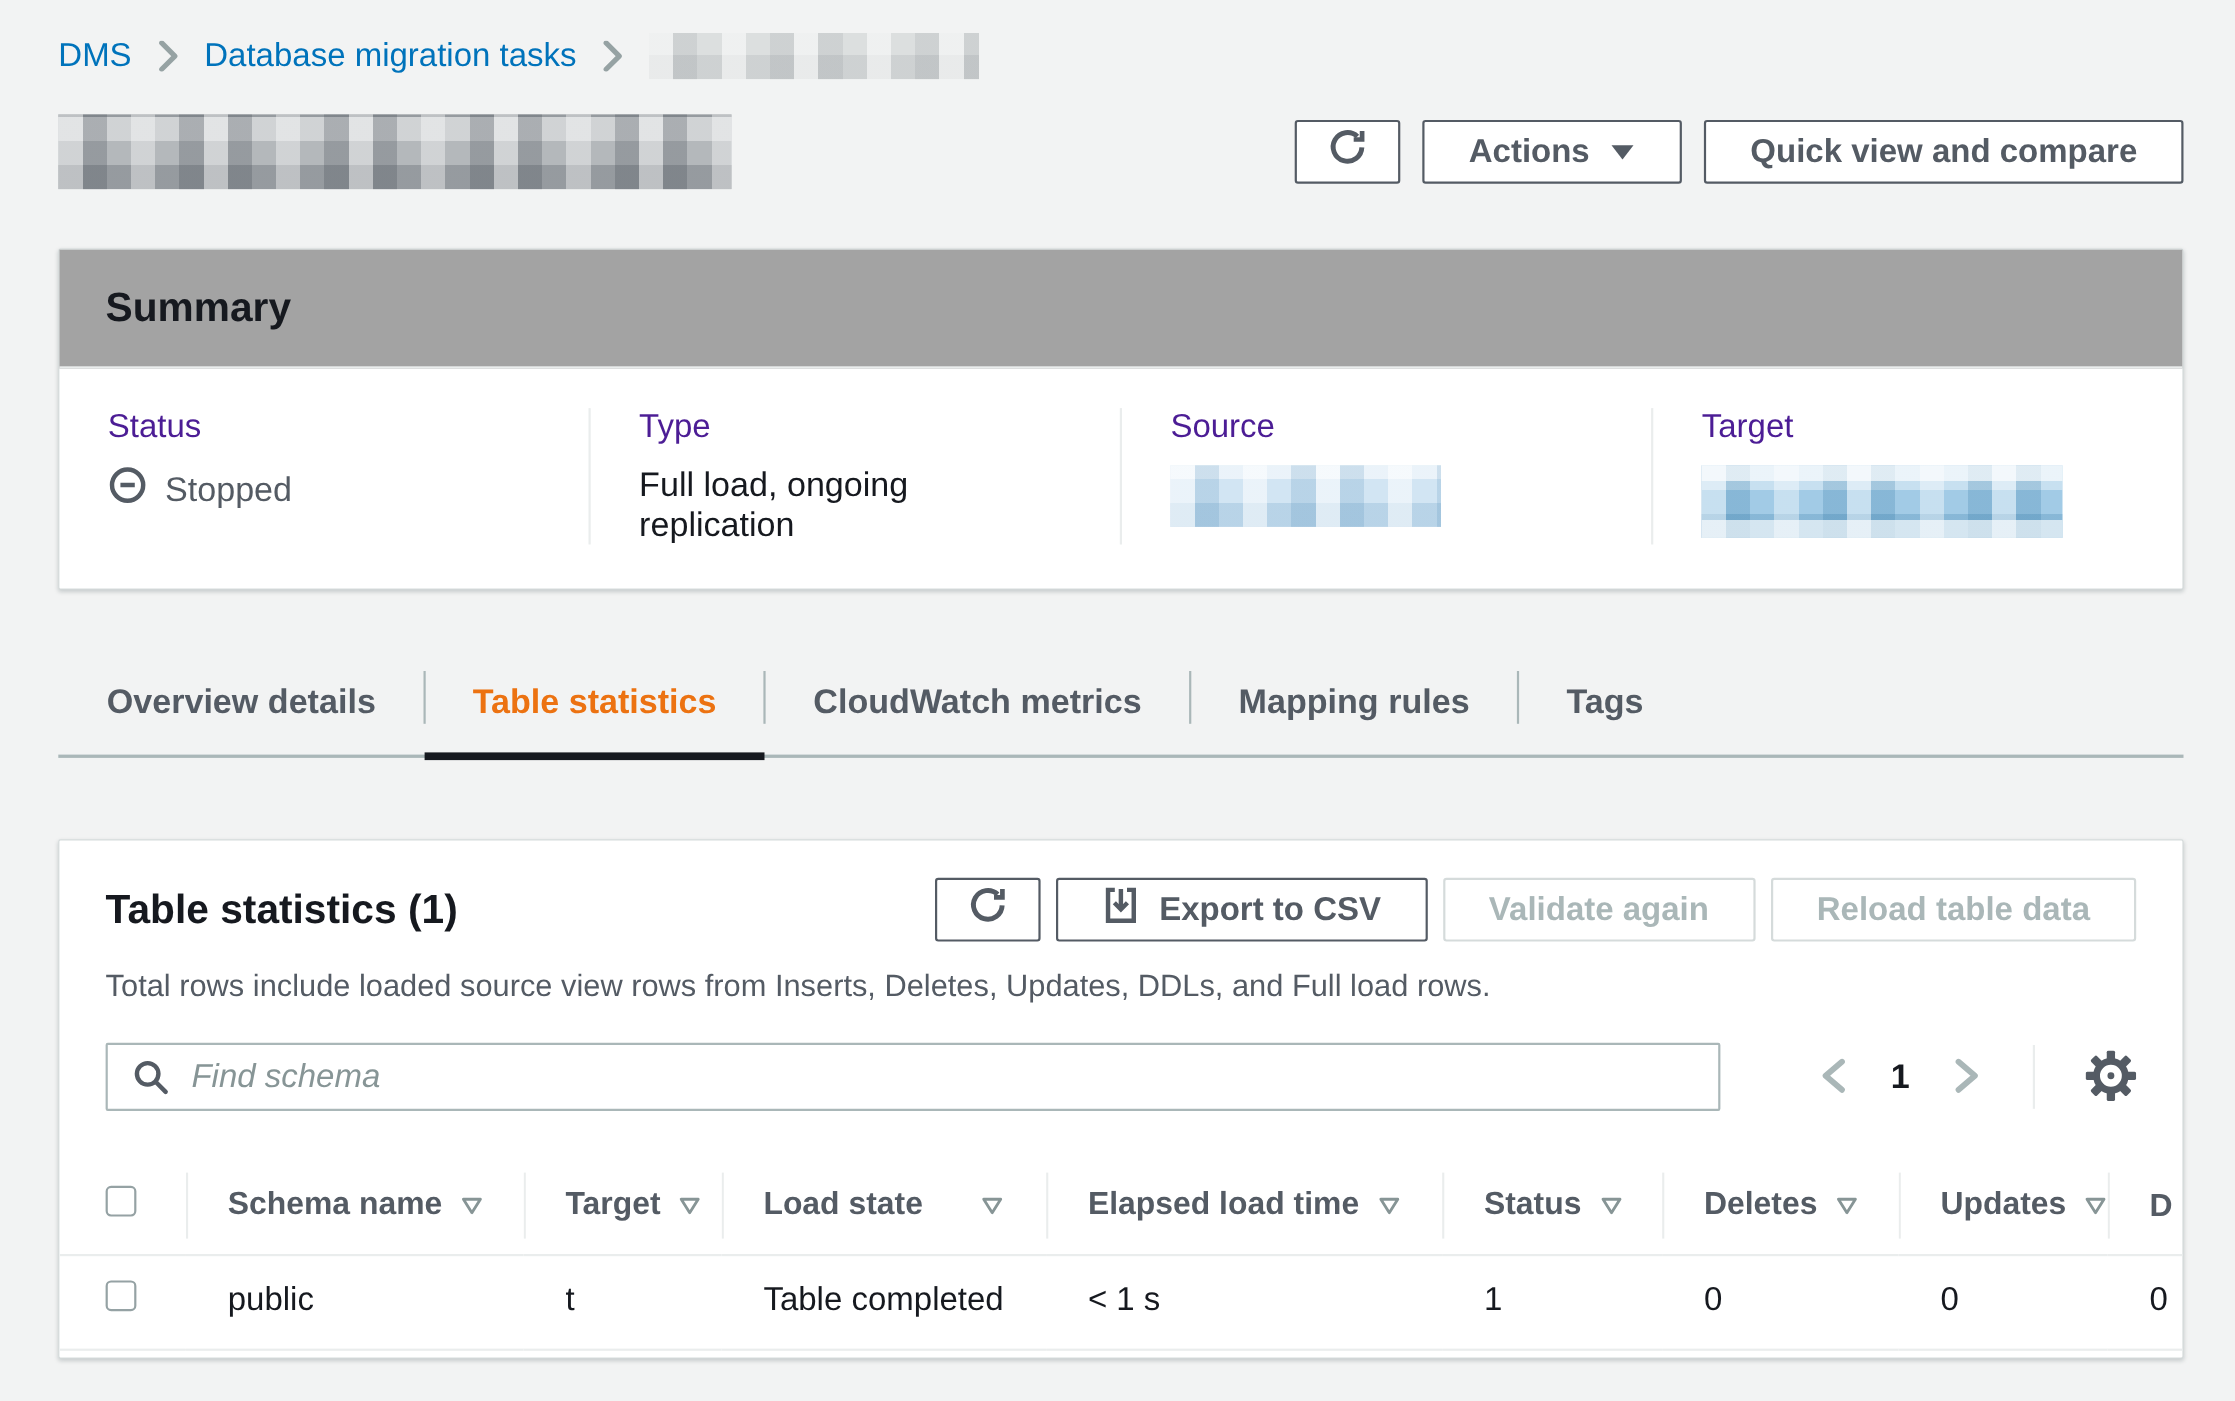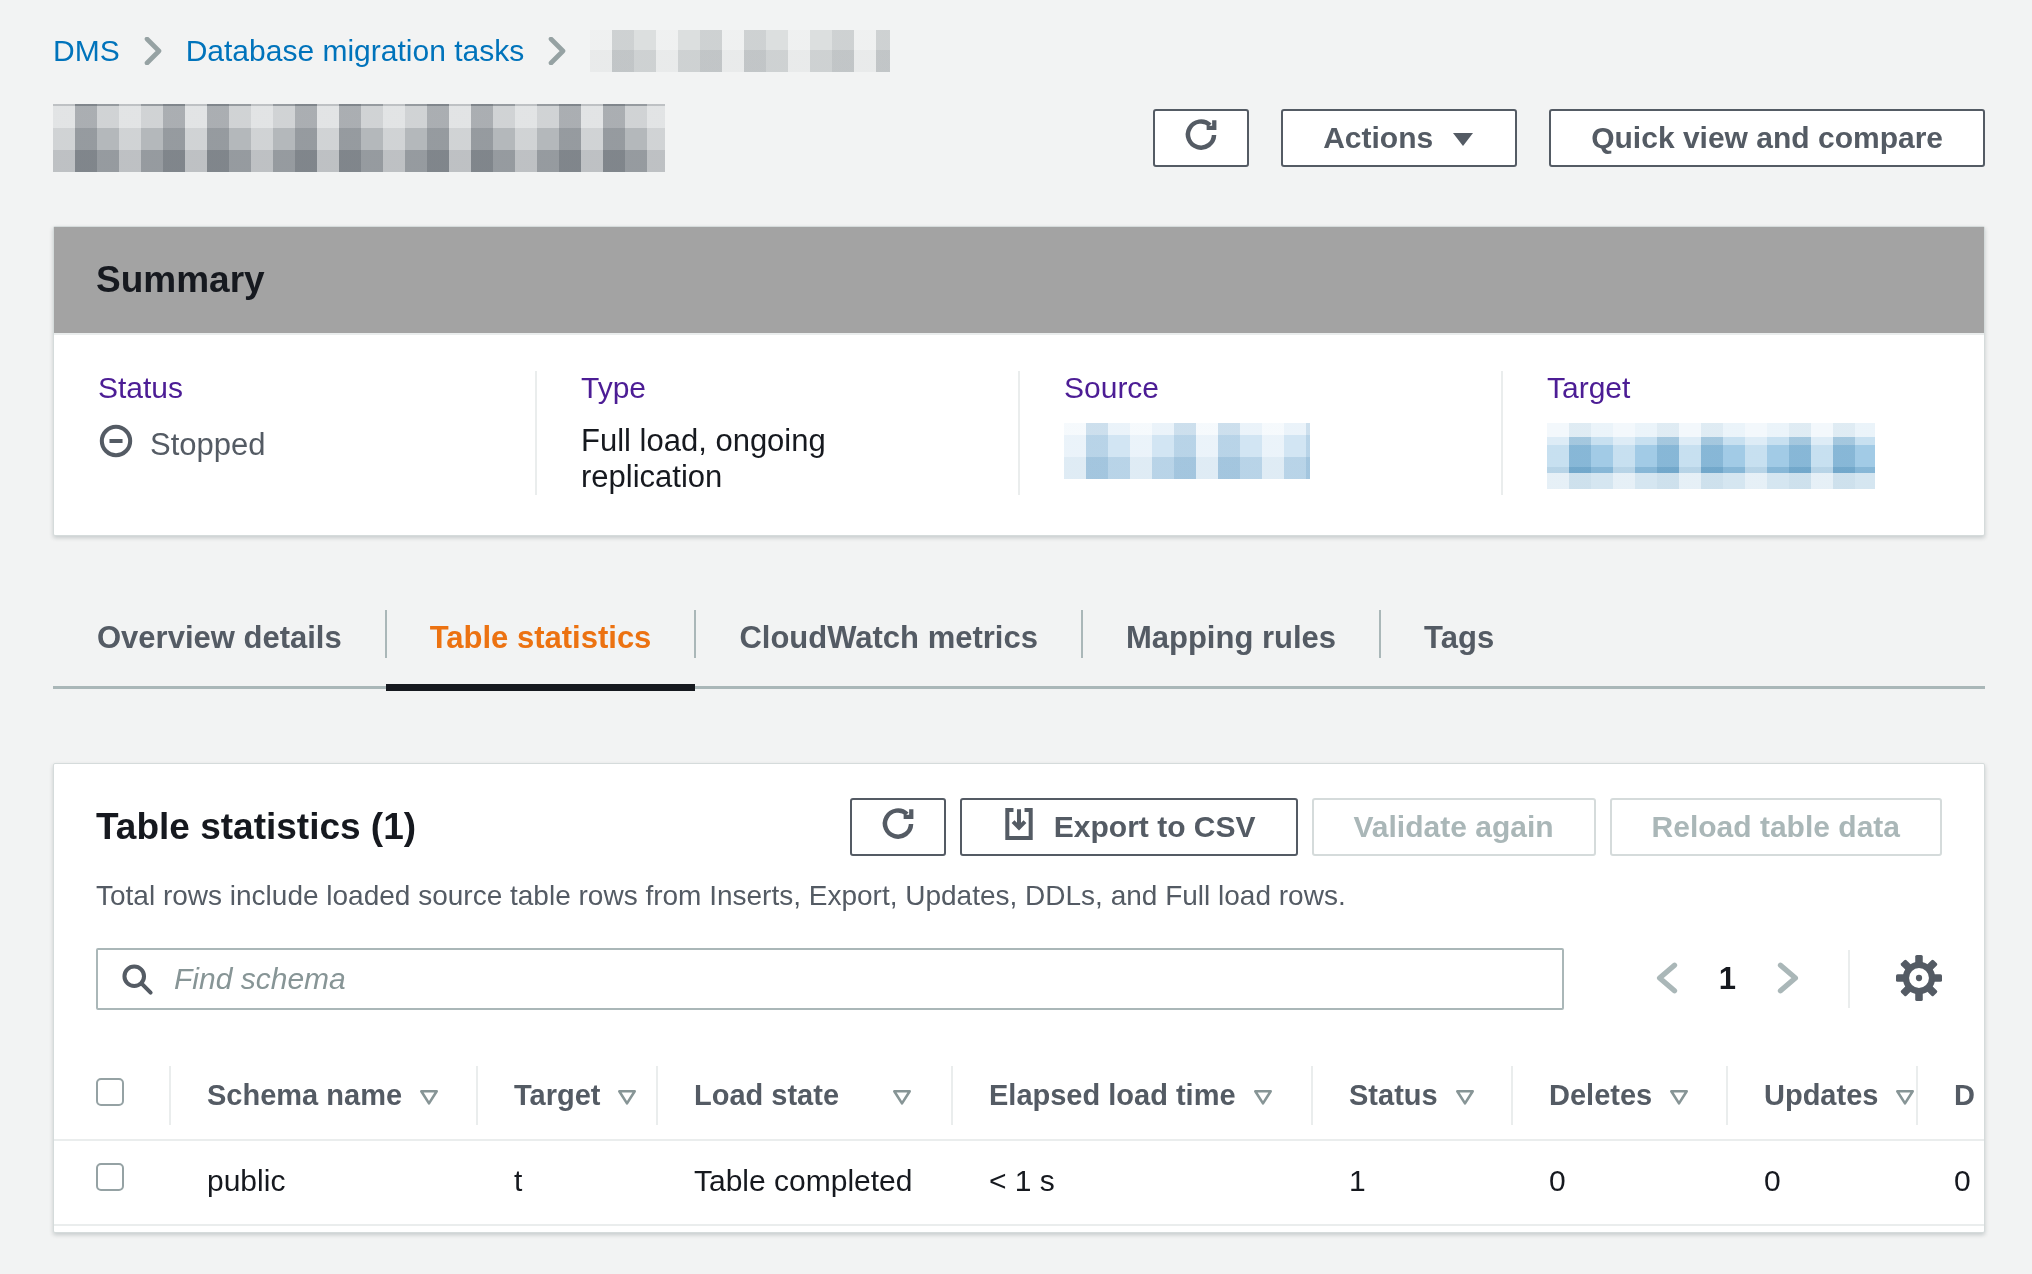--- a/index.html
+++ b/index.html
@@ -33,21 +33,21 @@
       repeating-linear-gradient(0deg, var(--t2) 0 22px, transparent 22px 44px, var(--t1) 44px 66px);
   }
 
   
   .breadcrumb { display:flex; align-items:center; gap:22px; font-size:30px; }
   .breadcrumb a { color:#0073bb; text-decoration:none; cursor:pointer; }
   .crumb-sep { display:inline-flex; align-items:center; }
 
   
   .page-header { display:flex; align-items:center; justify-content:space-between; margin-top:32px; }
-  .header-actions { display:flex; align-items:center; gap:32px; }
+  .header-actions { display:flex; align-items:center; gap:20px; }
 
   .btn {
     display:inline-flex; align-items:center; justify-content:center; gap:18px;
     height:58px; padding:0 40px;
     background:#ffffff; border:2px solid #545b64; border-radius:3px;
     font-family:"Liberation Sans", sans-serif;
     font-size:30px; font-weight:bold; color:#545b64;
     cursor:pointer; white-space:nowrap;
   }
   .btn.icon-only { width:96px; padding:0; }
@@ -252,21 +252,21 @@
         </button>
         <button class="btn disabled">
           <span>Validate again</span>
         </button>
         <button class="btn disabled">
           <span>Reload table data</span>
         </button>
       </div>
     </div>
 
-    <div class="ts-desc">Total rows include loaded source table rows from Inserts, Export, Updates, DDLs, and Full load rows.</div>
+    <div class="ts-desc">Total rows include loaded source view rows from Inserts, Deletes, Updates, DDLs, and Full load rows.</div>
 
     <div class="filter-row">
       <div class="search-box">
         <span class="search-icon">
           <svg width="34" height="34" viewBox="0 0 16 16" fill="none" stroke="#545b64" stroke-width="1.9">
               <circle cx="6.7" cy="6.7" r="4.6"></circle>
               <path d="M10.2 10.2L14.4 14.4" stroke-linecap="round"></path>
             </svg>
         </span>
         <input type="text" value="" placeholder="Find schema" style="">

